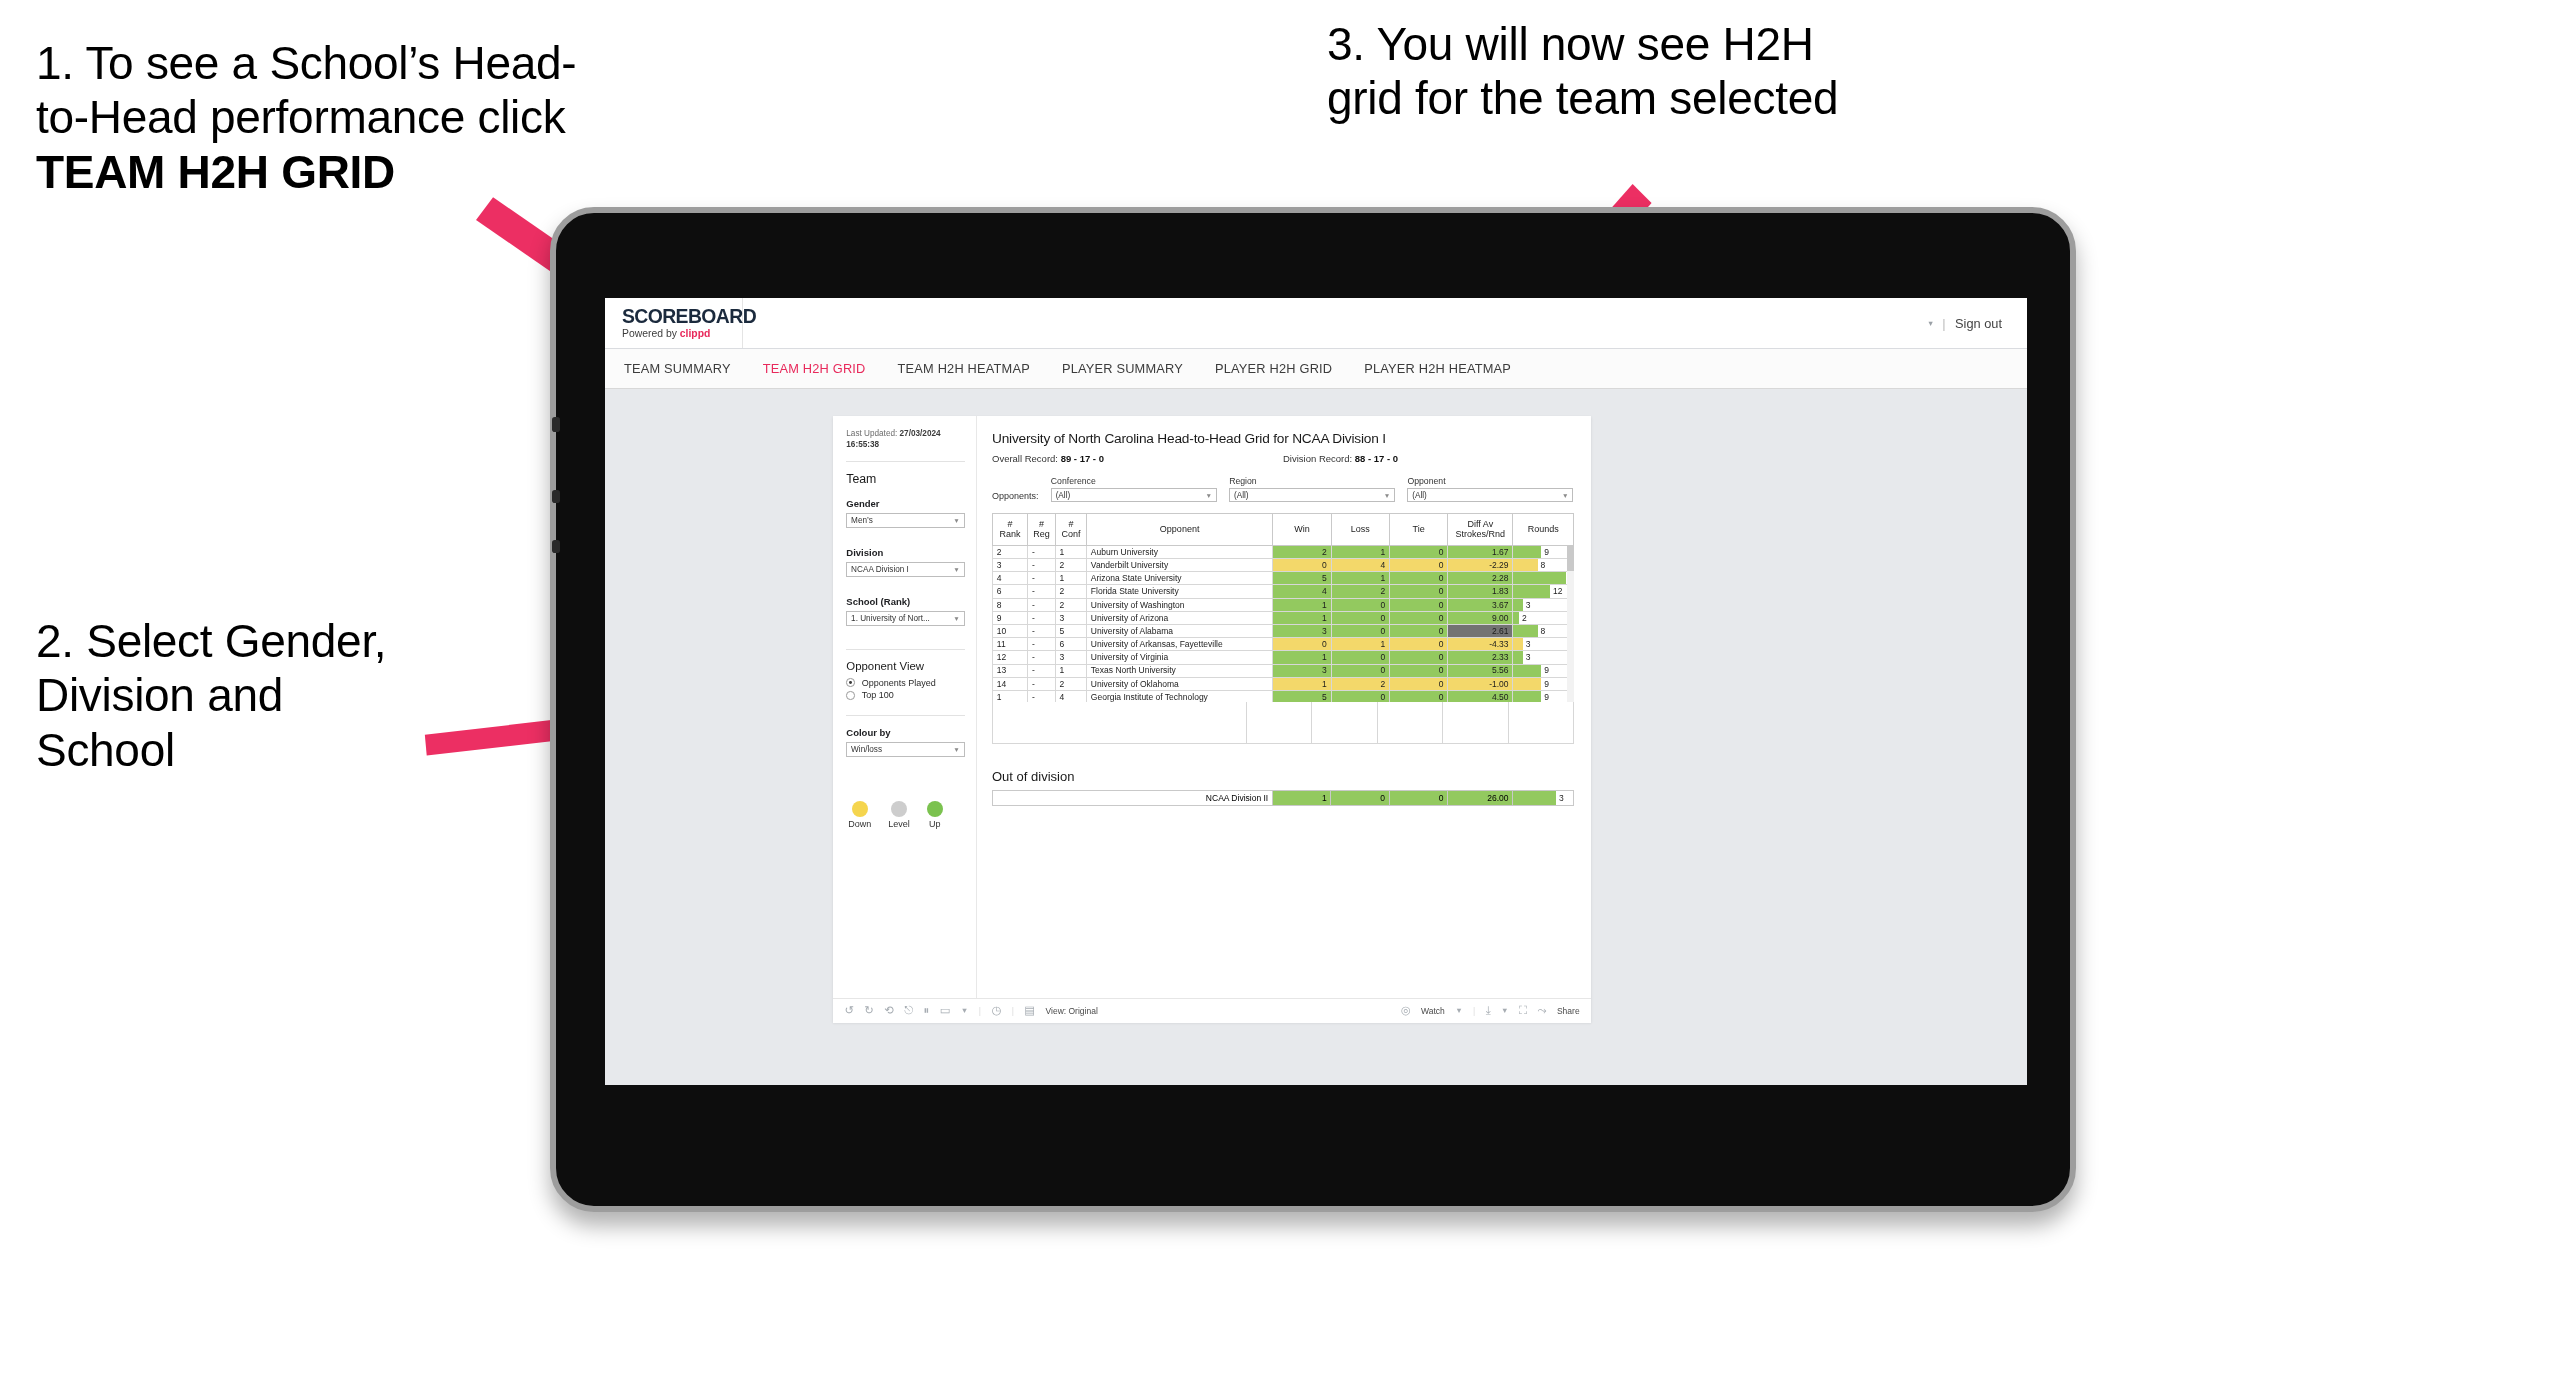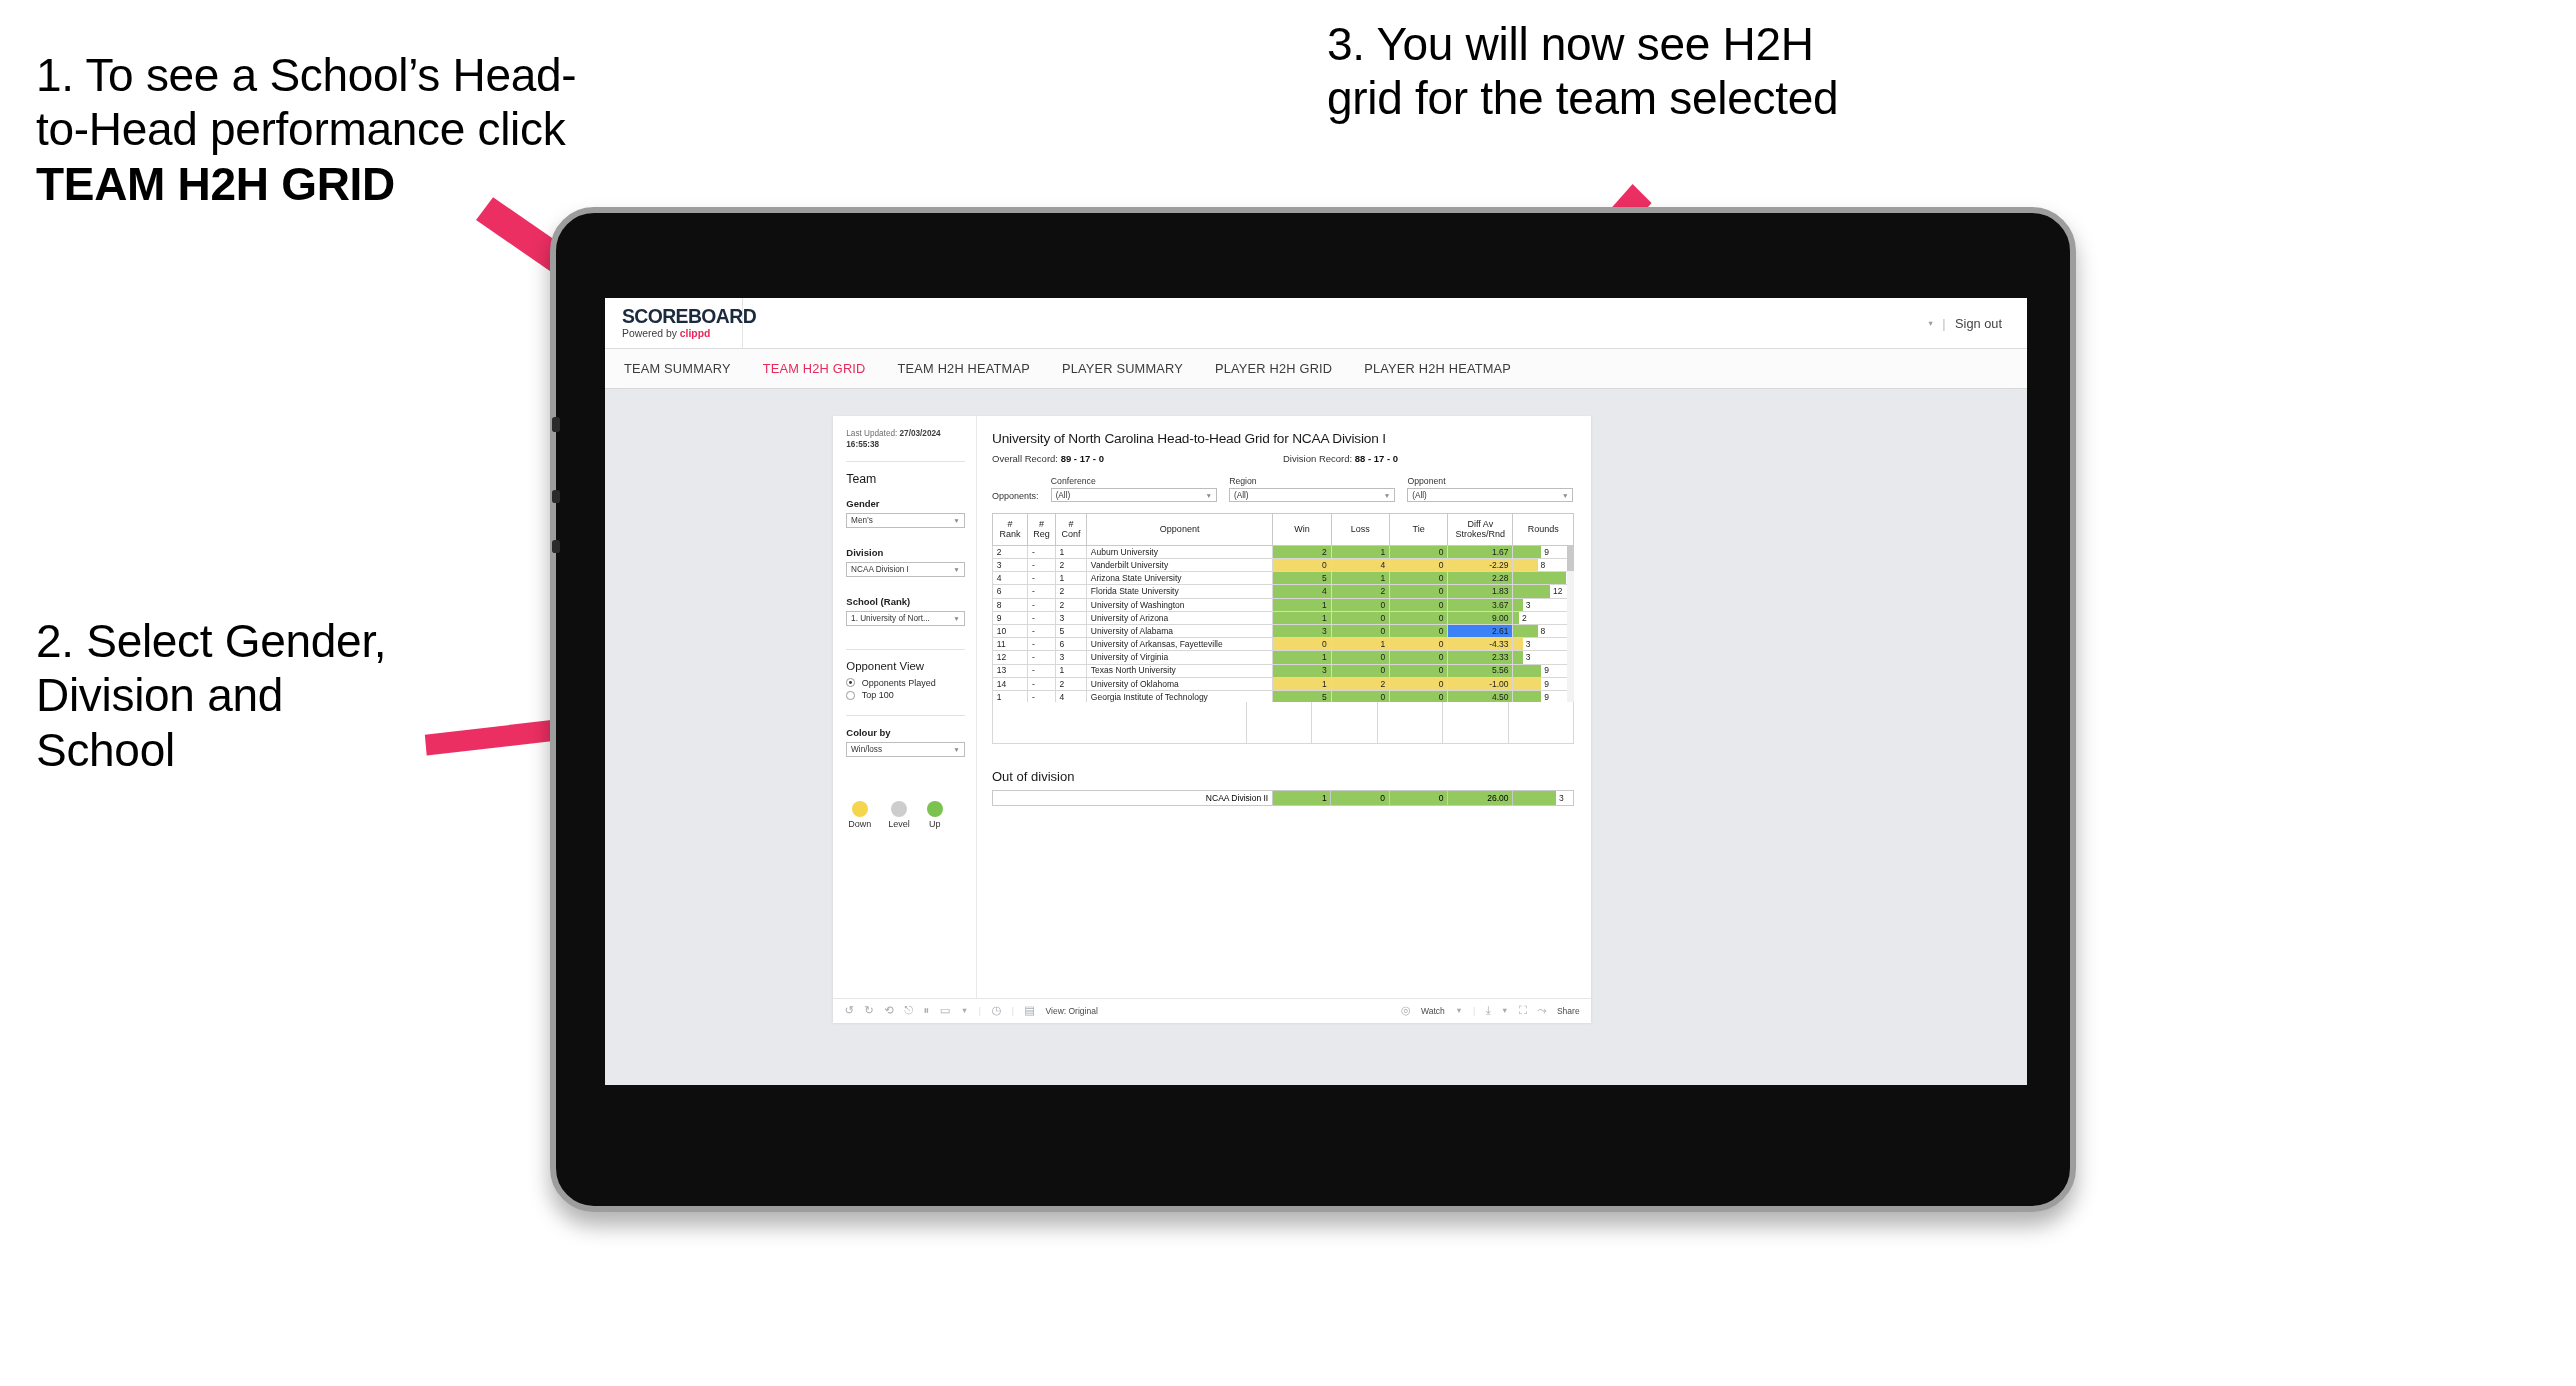--- a/index.html
+++ b/index.html
@@ -15,21 +15,21 @@
   .annot {
     position: absolute;
     color: #000;
     font-family: "Liberation Sans", sans-serif;
     font-size: 46px;
     line-height: 1.18;
     letter-spacing: -0.3px;
     white-space: pre-line;
   }
   .annot b { font-weight: bold; }
-  #annot-1 { left: 36px; top: 36px; width: 758px; margin-top: 12px; }
+  #annot-1 { left: 36px; top: 36px; width: 758px; }
   #annot-2 { left: 36px; top: 614px; width: 531px; }
   #annot-3 { left: 1327px; top: 17px; width: 758px; }
 
   .arrow-svg { position: absolute; left: 0; top: 0; width: 2576px; height: 1386px; pointer-events: none; }
 
   
   #tablet {
     position: absolute;
     left: 550px; top: 207px;
     width: 1526px; height: 1005px;
@@ -671,21 +671,21 @@
                         </td>
                       </tr>
                       <tr>
                         <td class="rank">10</td>
                         <td class="reg">-</td>
                         <td class="conf">5</td>
                         <td class="opp">University of Alabama</td>
                         <td class="num" style="background:#93c95f">3</td>
                         <td class="num" style="background:#93c95f">0</td>
                         <td class="num" style="background:#93c95f">0</td>
-                        <td class="num" style="background:#3b82f6">2.61</td>
+                        <td class="num" style="background:#737373">2.61</td>
                         <td class="bar-cell">
                           <div class="bar-fill" style="width:41%;background:#93c95f"></div>
                           <div class="bar-val" style="left:41%">8</div>
                         </td>
                       </tr>
                       <tr>
                         <td class="rank">11</td>
                         <td class="reg">-</td>
                         <td class="conf">6</td>
                         <td class="opp">University of Arkansas, Fayetteville</td>

